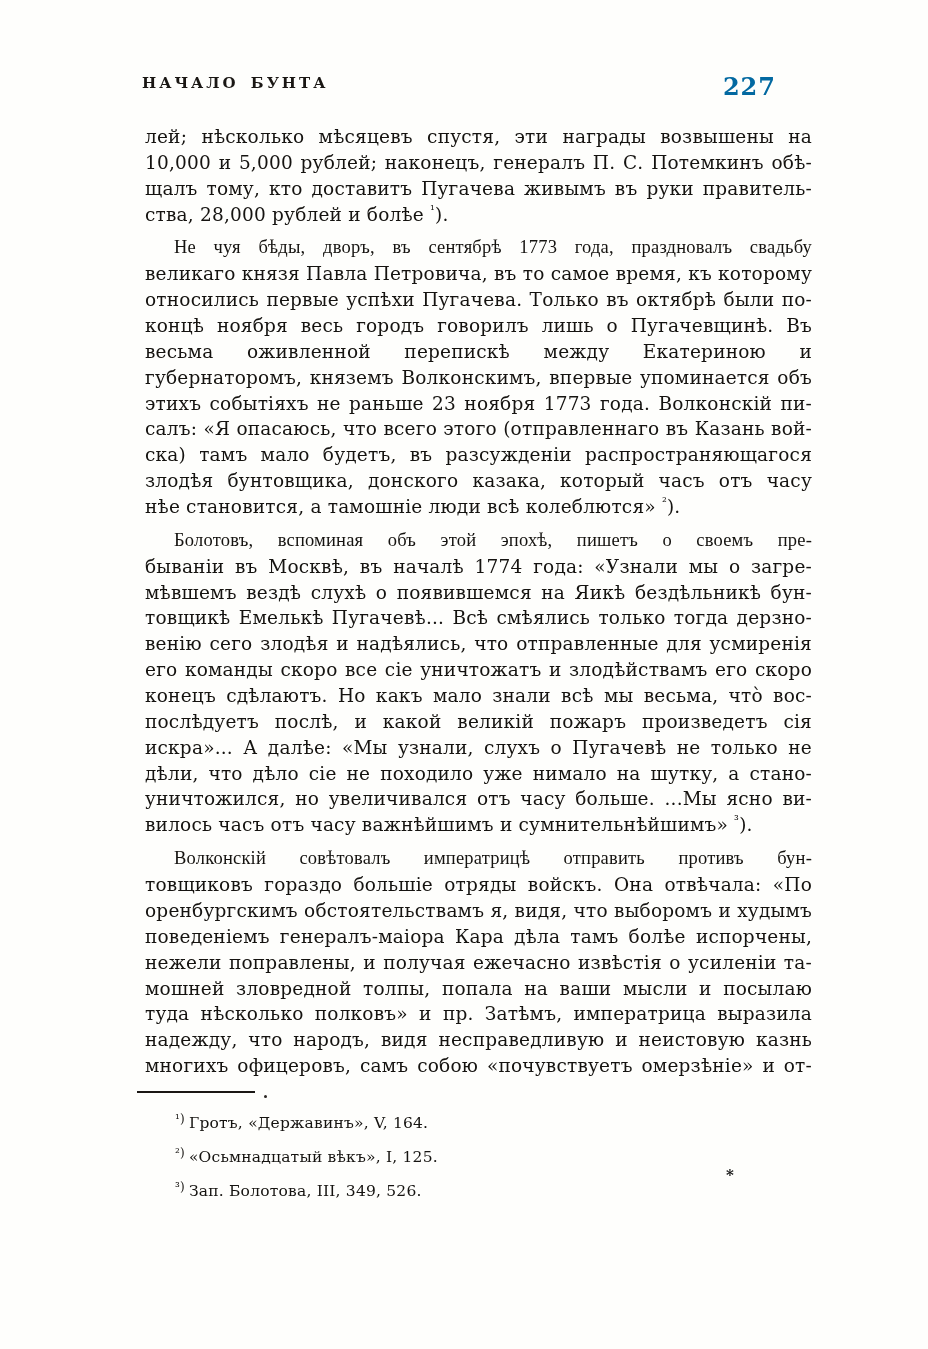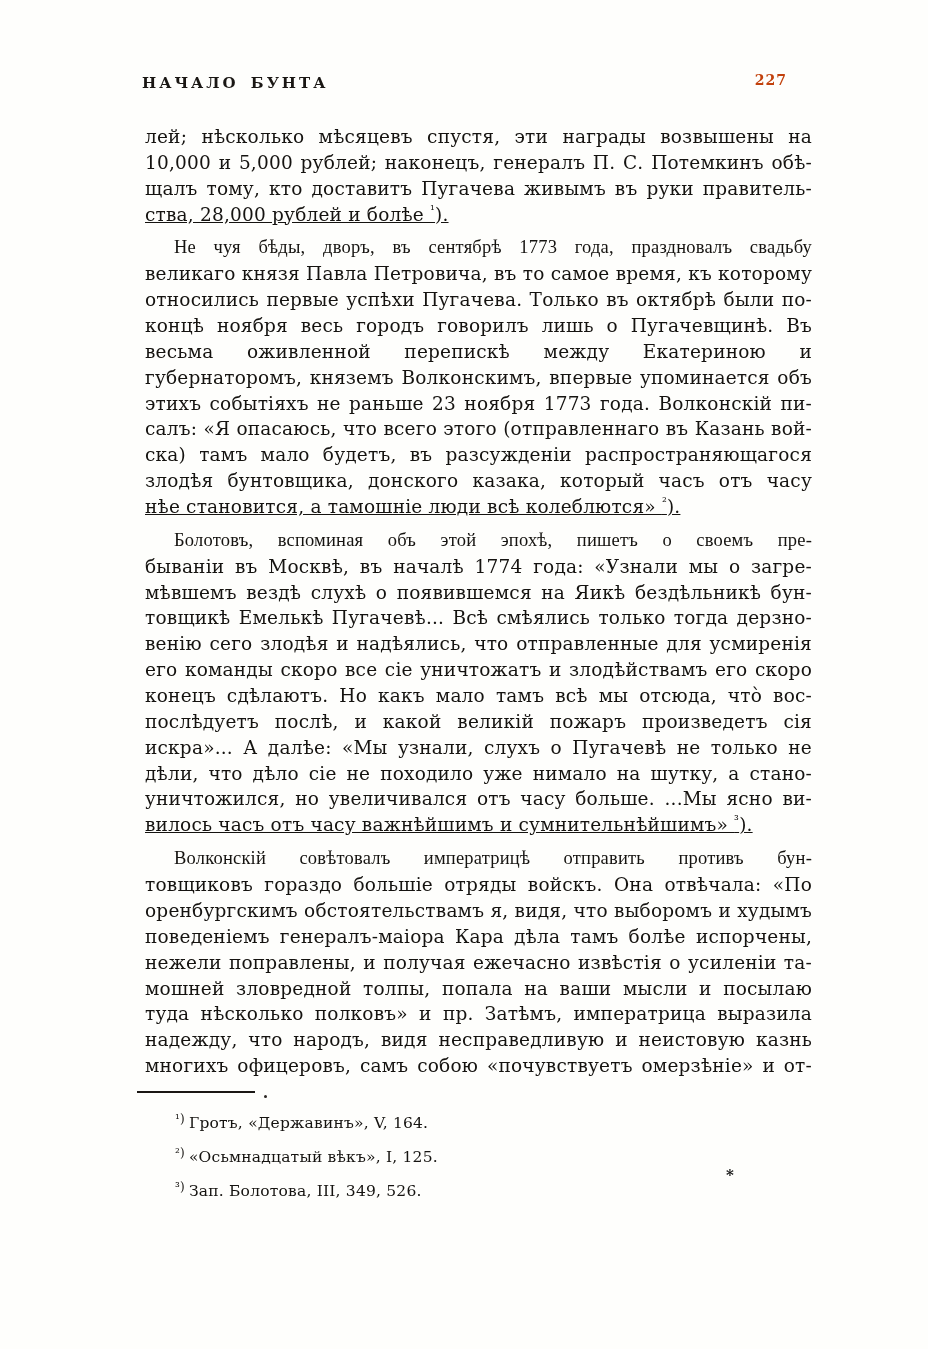--- a/index.html
+++ b/index.html
@@ -25,24 +25,24 @@
     position: absolute;
     left: 5px; right: 0; top: 2px;
     text-align: left;
     font-size: 15px; font-weight: bold;
     letter-spacing: 3px;
     word-spacing: 4px;
     color: #1a1714;
   }
   .page-number {
     position: absolute;
-    right: 33px; top: 0;
-    font-size: 14px; font-weight: bold;
+    right: 44px; top: 0;
+    font-size: 24px; font-weight: bold;
     letter-spacing: 1px;
-    color: #c2410c;
+    color: #0369a1;
   }
 
   
   .text-block {
     position: absolute;
     left: 137px; top: 116px; width: 683px;
     font-size: 18.5px;
     line-height: 25.86px;
     letter-spacing: 0.2px;
   }
@@ -50,21 +50,20 @@
   .line {
     text-align: justify;
     text-align-last: justify;
     height: 25.86px;
     overflow: hidden;
     white-space: normal;
   }
   .line.no-just {
     text-align: center;
     text-align-last: left;
-    text-decoration: underline;
   }
   .line.indent { text-indent: 29px; font-family: Liberation Serif, serif; }
   sup.fn-ref { font-size: 12px; line-height: 0; }
 
   
   .footnote-rule {
     position: absolute;
     left: 137px; top: 1091px;
     width: 118px; height: 2px;
     background: #1a1714;
@@ -123,21 +122,21 @@
         <div class="line">злодѣя бунтовщика, донского казака, который часъ отъ часу силь-</div>
         <div class="line no-just">нѣе становится, а тамошніе люди всѣ колеблются» <sup class="fn-ref">²</sup>).</div>
       </div>
       <div class="para">
         <div class="line indent">Болотовъ, вспоминая объ этой эпохѣ, пишетъ о своемъ пре-</div>
         <div class="line">бываніи въ Москвѣ, въ началѣ 1774 года: «Узнали мы о загре-</div>
         <div class="line">мѣвшемъ вездѣ слухѣ о появившемся на Яикѣ бездѣльникѣ бун-</div>
         <div class="line">товщикѣ Емелькѣ Пугачевѣ... Всѣ смѣялись только тогда дерзно-</div>
         <div class="line">венію сего злодѣя и надѣялись, что отправленные для усмиренія</div>
         <div class="line">его команды скоро все сіе уничтожатъ и злодѣйствамъ его скоро</div>
-        <div class="line">конецъ сдѣлаютъ. Но какъ мало тамъ всѣ мы отсюда, что̀ вос-</div>
+        <div class="line">конецъ сдѣлаютъ. Но какъ мало знали всѣ мы весьма, что̀ вос-</div>
         <div class="line">послѣдуетъ послѣ, и какой великій пожаръ произведетъ сія</div>
         <div class="line">искра»... А далѣе: «Мы узнали, слухъ о Пугачевѣ не только не</div>
         <div class="line">дѣли, что дѣло сіе не походило уже нимало на шутку, а стано-</div>
         <div class="line">уничтожился, но увеличивался отъ часу больше. ...Мы ясно ви-</div>
         <div class="line no-just">вилось часъ отъ часу важнѣйшимъ и сумнительнѣйшимъ» <sup class="fn-ref">³</sup>).</div>
       </div>
       <div class="para">
         <div class="line indent">Волконскій совѣтовалъ императрицѣ отправить противъ бун-</div>
         <div class="line">товщиковъ гораздо большіе отряды войскъ. Она отвѣчала: «По</div>
         <div class="line">оренбургскимъ обстоятельствамъ я, видя, что выборомъ и худымъ</div>

